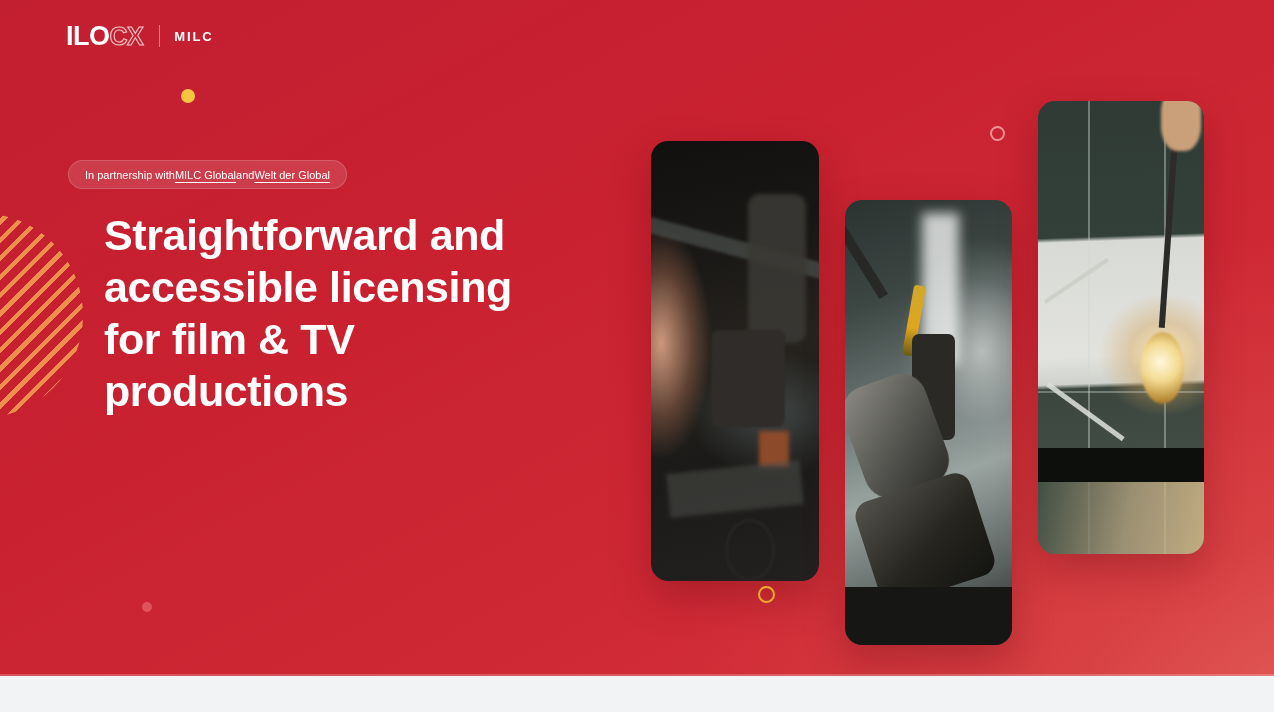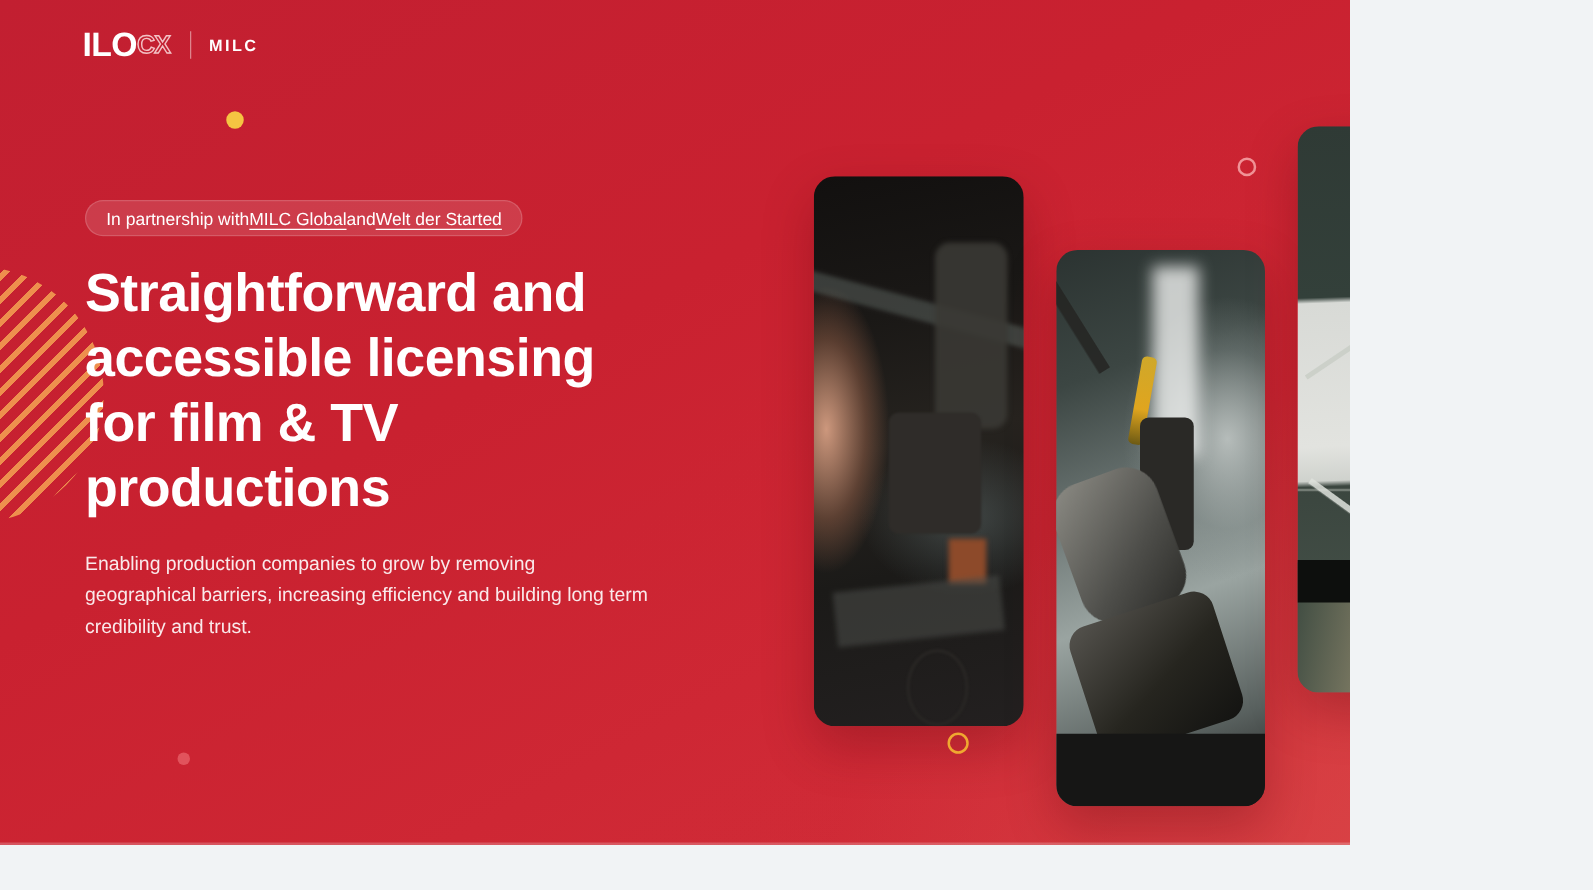--- a/index.html
+++ b/index.html
@@ -8,21 +8,21 @@
   html, body {
     width: 1274px;
     height: 712px;
     overflow: hidden;
     font-family: "Liberation Sans", sans-serif;
     background: #f1f3f5;
   }
 
   .page {
     position: relative;
-    width: 1080px;
+    width: 1274px;
     height: 712px;
     overflow: hidden;
   }
 
   
   .hero {
     position: absolute;
     left: 0; top: 0;
     width: 1274px;
     height: 676px;
@@ -55,21 +55,21 @@
     user-select: none;
   }
   .brand-ilo {
     font-size: 27px;
     font-weight: 700;
     letter-spacing: -0.5px;
     color: #ffffff;
     line-height: 1;
   }
   .brand-cx {
-    font-size: 20px;
+    font-size: 25px;
     font-weight: 700;
     letter-spacing: -0.5px;
     line-height: 1;
     color: transparent;
     -webkit-text-stroke: 1.1px rgba(255,235,235,0.80);
   }
   .brand-sep {
     width: 1px;
     height: 22px;
     margin: 0 14px 0 16px;
@@ -132,37 +132,38 @@
   .copy { position: absolute; left: 68px; top: 160px; width: 520px; }
 
   .badge {
     display: inline-flex;
     align-items: center;
     height: 29px;
     padding: 0 16px;
     border-radius: 999px;
     background: rgba(255,255,255,0.13);
     border: 1px solid rgba(255,255,255,0.16);
-    font-size: 14px;
+    font-size: 11px;
     color: #ffffff;
     white-space: nowrap;
   }
   .badge a {
     color: #ffffff;
     text-underline-offset: 2.5px;
   }
 
   .headline {
     margin-top: 20px;
     font-size: 43px;
     font-weight: 700;
     line-height: 1.21;
     letter-spacing: -0.4px;
     color: #ffffff;
     max-width: 470px;
+    margin-left: 36px;
   }
 
   .subcopy {
     margin-top: 22px;
     font-size: 15.5px;
     line-height: 1.62;
     color: rgba(255,255,255,0.90);
     max-width: 452px;
   }
 
@@ -388,26 +389,25 @@
       <span class="brand-sep"></span>
       <span class="brand-media">MILC</span>
     </div>
 
     <div class="copy">
 
       <div class="badge">
         <span>In partnership with </span>
         <a href="#">MILC Global</a>
         <span> and </span>
-        <a href="#">Welt der Started</a>
+        <a href="#">Welt der Global</a>
       </div>
 
       <h1 class="headline">Straightforward and accessible licensing for film &amp; TV productions</h1>
 
-      <p class="subcopy">Enabling production companies to grow by removing geographical barriers, increasing efficiency and building long term credibility and trust.</p>
 
     </div>
 
     <div class="card card-1">
       <div class="art art-1">
         <div class="bar-diag"></div>
         <div class="blob-b"></div>
         <div class="blob-a"></div>
         <div class="warm"></div>
         <div class="blob-c"></div>

